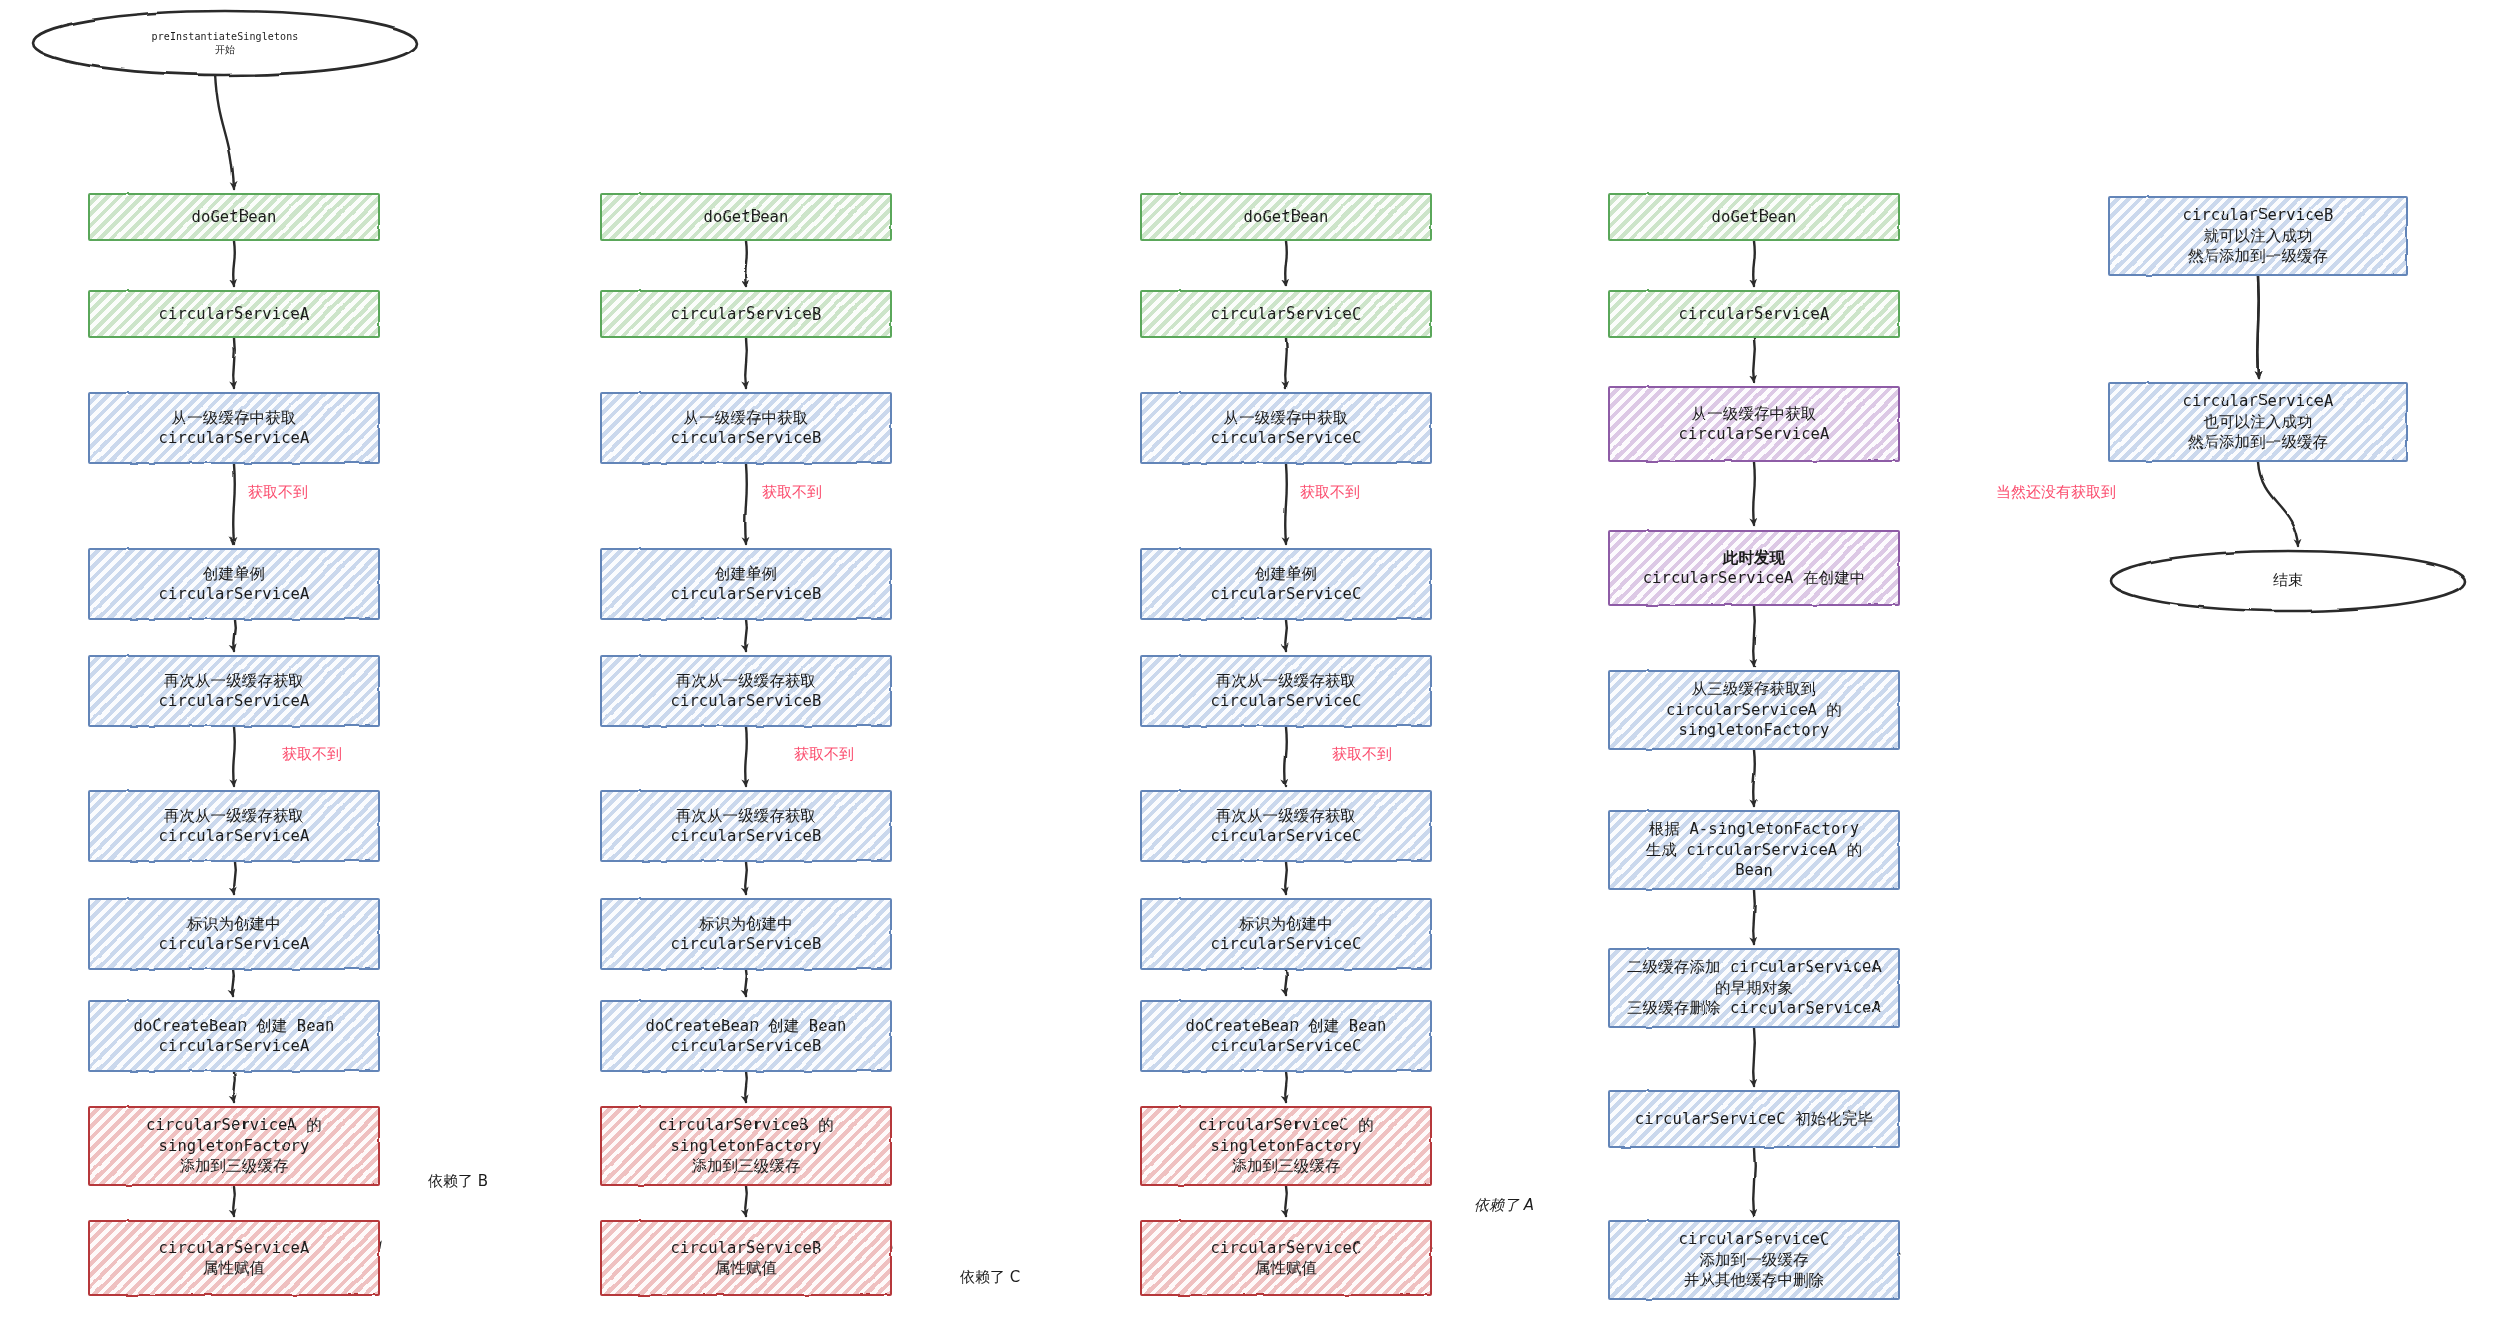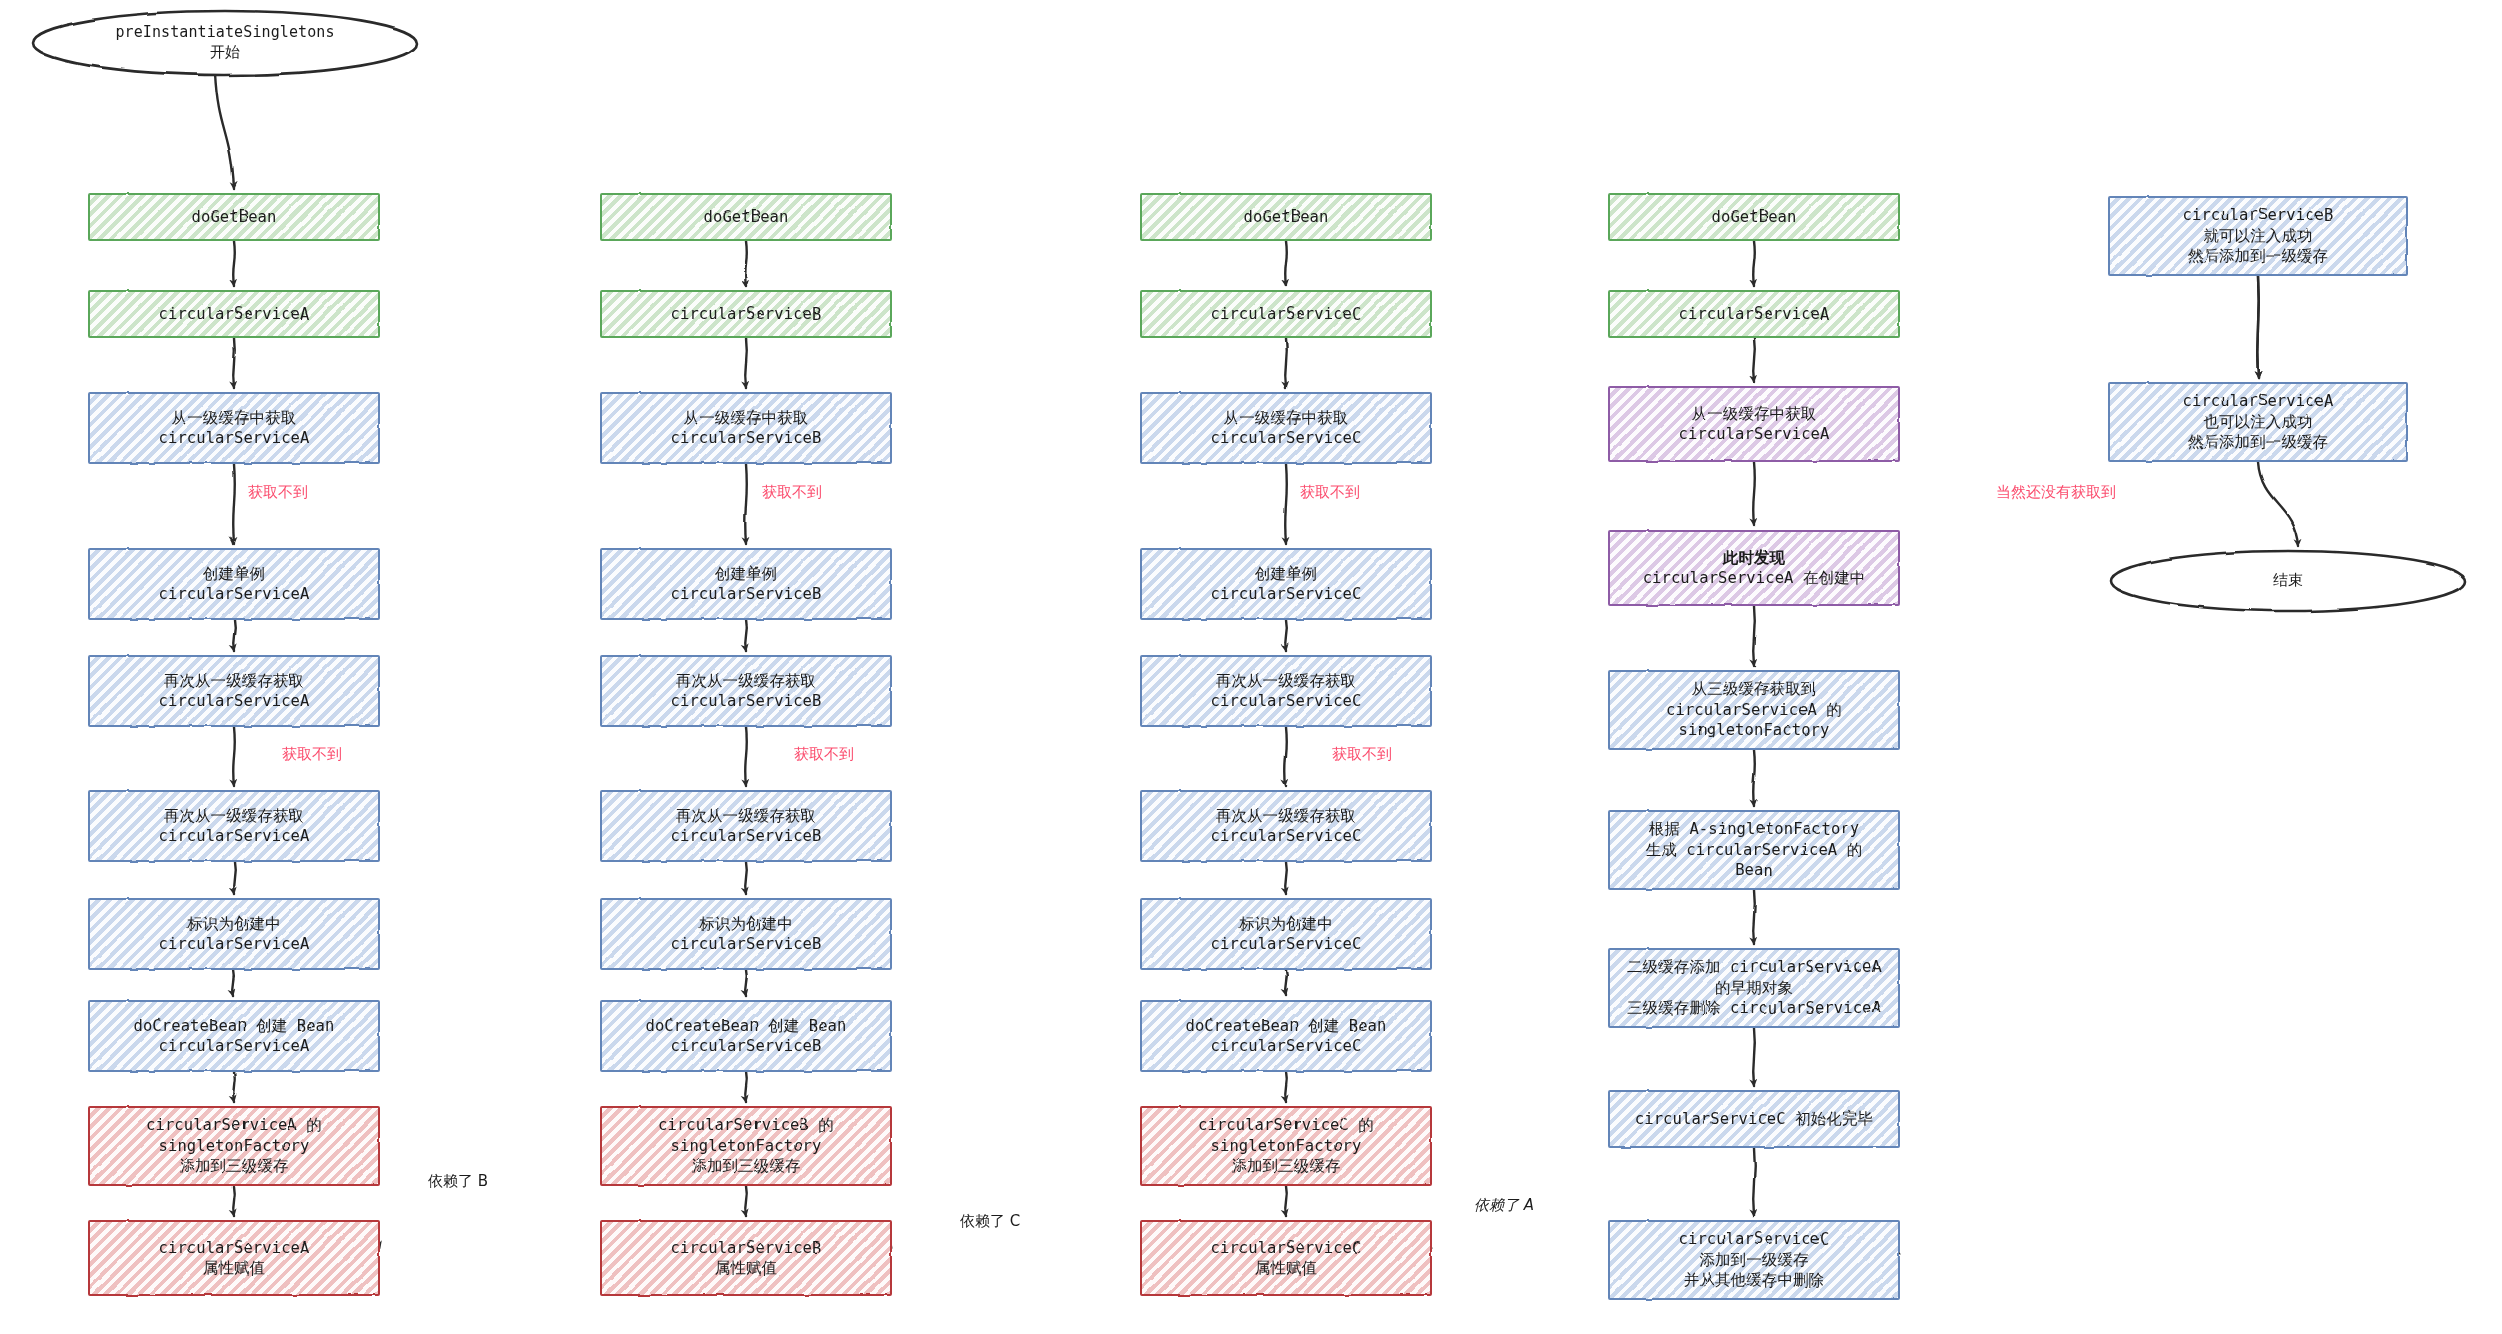--- a/index.html
+++ b/index.html
@@ -141,21 +141,21 @@
        C2030,820 2070,330 2168,126
        C2203,152 2242,178 2256,190"></path>
         <path d="M2258,276 C2261,327 2255,327 2258,378"></path>
         <path d="M2258,462 C2261,504 2295,504 2298,546"></path>
       </g>
   </svg>
 
   <div id="node-layer">
       <div class="node n-term" style="left: 30px; top: 8px; width: 390px; height: 70px;"><svg class="ell" viewBox="0 0 390 70" preserveAspectRatio="none">
           <ellipse cx="195" cy="35" rx="192" ry="32" fill="#fff" stroke="#2a2a2a" stroke-width="2.6" filter="url(#roughline)"></ellipse>
-        </svg><span class="lbl" style="font-size: 15px;">preInstantiateSingletons
+        </svg><span class="lbl" style="font-size: 10px;">preInstantiateSingletons
 开始</span></div>
       <div class="node n-term" style="left: 2108px; top: 548px; width: 360px; height: 66px;"><svg class="ell" viewBox="0 0 360 66" preserveAspectRatio="none">
           <ellipse cx="180" cy="33" rx="177" ry="30" fill="#fff" stroke="#2a2a2a" stroke-width="2.6" filter="url(#roughline)"></ellipse>
         </svg><span class="lbl" style="font-size: 15px;">结束</span></div>
       <div class="node n-green" style="left: 88px; top: 193px; width: 292px; height: 48px;"><span class="lbl">doGetBean</span></div>
       <div class="node n-green" style="left: 88px; top: 290px; width: 292px; height: 48px;"><span class="lbl">circularServiceA</span></div>
       <div class="node n-blue" style="left: 88px; top: 392px; width: 292px; height: 72px;"><span class="lbl">从一级缓存中获取
 circularServiceA</span></div>
       <div class="node n-blue" style="left: 88px; top: 548px; width: 292px; height: 72px;"><span class="lbl">创建单例
 circularServiceA</span></div>
@@ -238,16 +238,16 @@
     </div>
   <div id="label-layer">
       <div class="elabel red" style="left: 248px; top: 483px;">获取不到</div>
       <div class="elabel red" style="left: 282px; top: 745px;">获取不到</div>
       <div class="elabel red" style="left: 762px; top: 483px;">获取不到</div>
       <div class="elabel red" style="left: 794px; top: 745px;">获取不到</div>
       <div class="elabel red" style="left: 1300px; top: 483px;">获取不到</div>
       <div class="elabel red" style="left: 1332px; top: 745px;">获取不到</div>
       <div class="elabel red" style="left: 1996px; top: 483px;">当然还没有获取到</div>
       <div class="elabel dark" style="left: 428px; top: 1172px;">依赖了 B</div>
-      <div class="elabel dark" style="left: 960px; top: 1212px;">依赖了 C</div>
+      <div class="elabel dark" style="left: 960px; top: 1268px;">依赖了 C</div>
       <div class="elabel dark" style="left: 1474px; top: 1196px; font-style: italic;">依赖了 A</div>
     </div>
 </div>
 
 </body></html>

